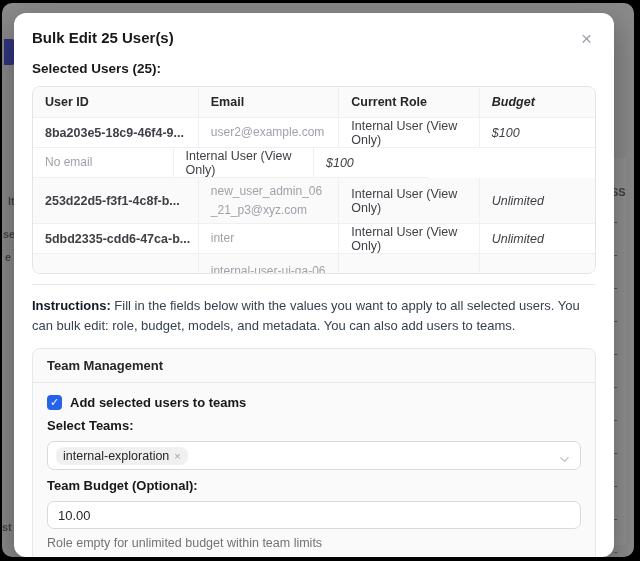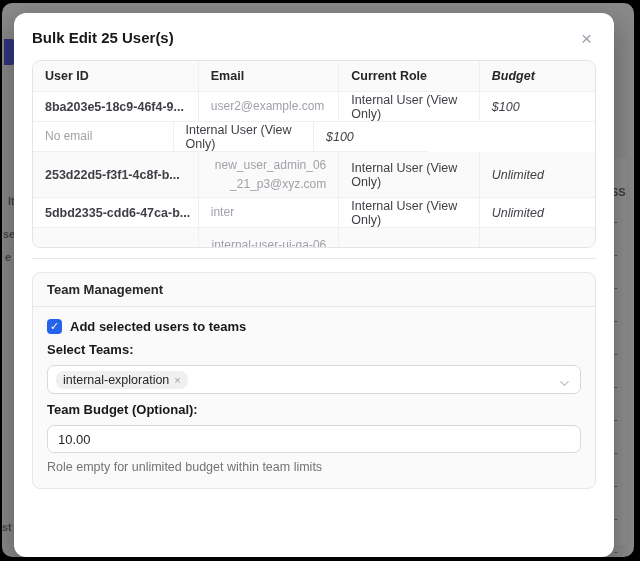--- a/index.html
+++ b/index.html
@@ -47,21 +47,21 @@
   }
   .t-row { display:flex; background:#fff; }
   .t-row.gray { background:#fafafa; }
   .t-row.header { background:#fafafa; font-weight:700; color:#27272a; }
   .t-cell {
     padding:8px 12px; border-right:1px solid #f0f0f0; border-bottom:1px solid #f0f0f0;
     display:flex; align-items:center; overflow:hidden;
   }
   .t-cell:last-child { border-right:none;font-style:italic; }
   .col-userid { width:29.5%; }
-  .col-email  { width:25%;text-align:right; }
+  .col-email  { width:25%; }
   .col-role   { width:25%; }
   .col-budget { width:20.5%; }
   .cell-userid { font-weight:700; color:#3f3f46; white-space:nowrap; }
   .cell-email { color:#a1a1aa; font-size:12px; word-break:break-all; line-height:1.55; }
   .cell-role, .cell-budget { color:#3f3f46; }
   .r1,.r2,.r4 { height:30px; }
   .r3 { height:46px; }
   .r5 { height:40px; }
   .r5 .t-cell { align-items:flex-start; }
 
@@ -132,20 +132,21 @@
     <span class="bg-dash" style="top:387px">-</span>
   </div>
 </div>
 
 <div class="modal">
   <div class="modal-header">
     <div class="modal-title">Bulk Edit 25 User(s)</div>
     <button class="close-btn">×</button>
   </div>
 
+  <div class="selected-label">Selected Users (25):</div>
 
   <div class="table-wrap">
     <div class="t-row header">
       <div class="t-cell col-userid">User ID</div>
       <div class="t-cell col-email">Email</div>
       <div class="t-cell col-role">Current Role</div>
       <div class="t-cell col-budget">Budget</div>
     </div>
     <div class="t-row r1">
       <div class="t-cell col-userid cell-userid">8ba203e5-18c9-46f4-9...</div>
@@ -173,20 +174,23 @@
     <div class="t-row r5 gray">
       <div class="t-cell col-userid cell-userid"></div>
       <div class="t-cell col-email cell-email">internal-user-ui-qa-06-28-</div>
       <div class="t-cell col-role cell-role"></div>
       <div class="t-cell col-budget cell-budget"></div>
     </div>
   </div>
 
   <hr class="divider">
 
+  <p class="instructions">
+    <b>Instructions:</b><span> Fill in the fields below with the values you want to apply to all selected users. You can bulk edit: role, budget, models, and metadata. You can also add users to teams.</span>
+  </p>
 
   <div class="team-card">
     <div class="team-card-header">Team Management</div>
     <div class="team-card-body">
 
       <div class="checkbox-row">
         <span class="checkbox">✓</span>
         <span class="checkbox-label">Add selected users to teams</span>
       </div>
 

